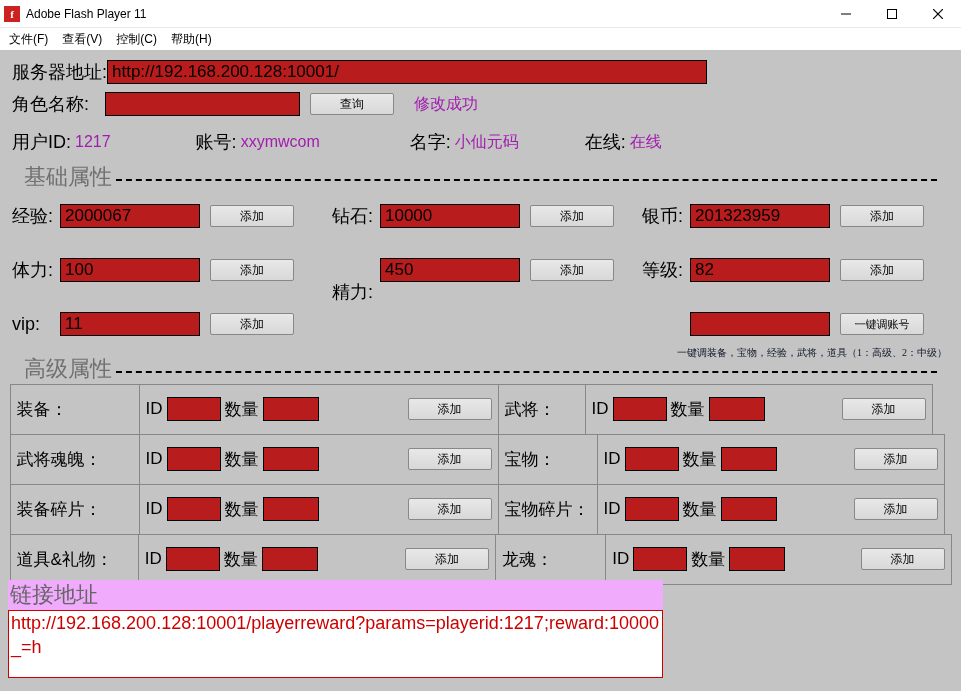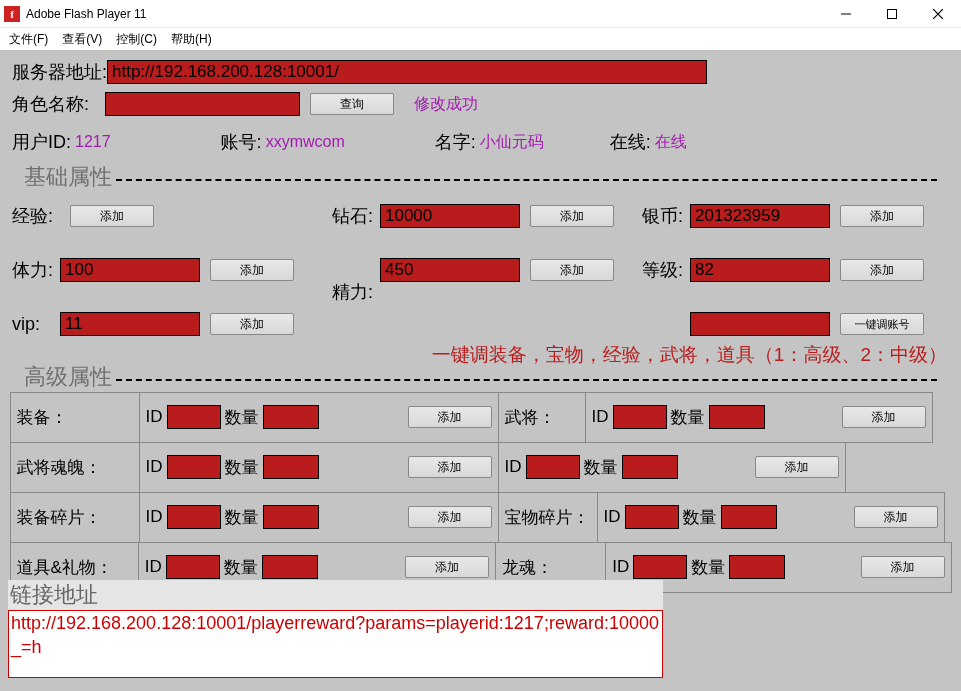--- a/index.html
+++ b/index.html
@@ -90,21 +90,21 @@
     height:0;
     margin-top:6px;
   }
   
   .basic-grid {
     padding:4px 12px;
   }
   .basic-grid .brow { display:flex; align-items:center; margin:8px 0; }
   .cell { display:flex; align-items:center; }
   .basic-grid input.txt { width:140px; }
-  .note-red { color:#b91c1c; font-size:19px; }
+  .note-red { color:#0f172a; font-size:10px;font-family:Liberation Serif, serif; }
   
   .adv {
     padding:0 10px;
   }
   .adv-row { display:flex; height:50px; }
   .adv-cell-label {
     width:130px;
     border:1px solid #888;
     display:flex;align-items:center;
     padding-left:6px;
@@ -123,21 +123,21 @@
   .adv-cell-fields input.txt { width:54px; }
   .adv-cell-fields input.qty { width:56px; }
   .adv-cell-fields button.btn { margin-left:auto; }
   
   .linkarea {
     position:absolute;
     left:8px; right:8px;
     top:530px;
   }
   .link-head {
-    background:#e5e5e5;
+    background:#f0abfc;
     color:#666;
     font-size:22px;
     height:30px;
     display:flex;align-items:flex-end;
     padding-left:2px;
     width: 655px;
   }
   .link-body {
     border:1px solid #c00;
     background:#fff;
@@ -193,38 +193,39 @@
   <div class="row">
     <span class="lbl">角色名称:</span>
     <input class="txt" style="width: 195px; margin-left: 16px;" value="">
     <button class="btn" style="margin-left:10px;">查询</button>
     <span class="val-red" style="margin-left:20px;">修改成功</span>
   </div>
 
   <div class="row" style="justify-content:flex-start;padding-top:10px;padding-bottom:6px;">
     <span class="lbl">用户ID:</span>
     <span class="val-red" style="margin-left:4px;">1217</span>
-    <span class="lbl" style="margin-left:110px;">账号:</span>
+    <span class="lbl" style="margin-left:85px;">账号:</span>
     <span class="val-red" style="margin-left:4px;">xxymwcom</span>
     <span class="lbl" style="margin-left:90px;">名字:</span>
     <span class="val-red" style="margin-left:4px;">小仙元码</span>
     <span class="lbl" style="margin-left:66px;">在线:</span>
     <span class="val-red" style="margin-left:4px;">在线</span>
   </div>
 
   <div class="section-head">
     <span class="title">基础属性</span>
     <span class="dash"></span>
   </div>
 
   <div class="basic-grid">
 
     <div class="brow">
       <div class="cell" style="width:320px;">
         <span class="lbl" style="width:48px;">经验:</span>
+        <input class="txt" value="2000067" style="">
         <button class="btn" style="margin-left:10px;">添加</button>
       </div>
       <div class="cell" style="width:310px;">
         <span class="lbl" style="width:48px;">钻石:</span>
         <input class="txt" value="10000" style="">
         <button class="btn" style="margin-left:10px;">添加</button>
       </div>
       <div class="cell" style="flex:1;">
         <span class="lbl" style="width:48px;">银币:</span>
         <input class="txt" value="201323959" style="">
@@ -297,20 +298,21 @@
 
     <div class="adv-row">
       <div class="adv-cell-label">武将魂魄：</div>
       <div class="adv-cell-fields" style="width:360px;">
         <span>ID</span>
         <input class="txt" style="">
         <span>数量</span>
         <input class="txt qty" style="">
         <button class="btn">添加</button>
       </div>
+      <div class="adv-cell-label" style="width:100px;">宝物：</div>
       <div class="adv-cell-fields" style="width:348px;">
         <span>ID</span>
         <input class="txt" style="">
         <span>数量</span>
         <input class="txt qty" style="">
         <button class="btn">添加</button>
       </div>
     </div>
 
     <div class="adv-row">

